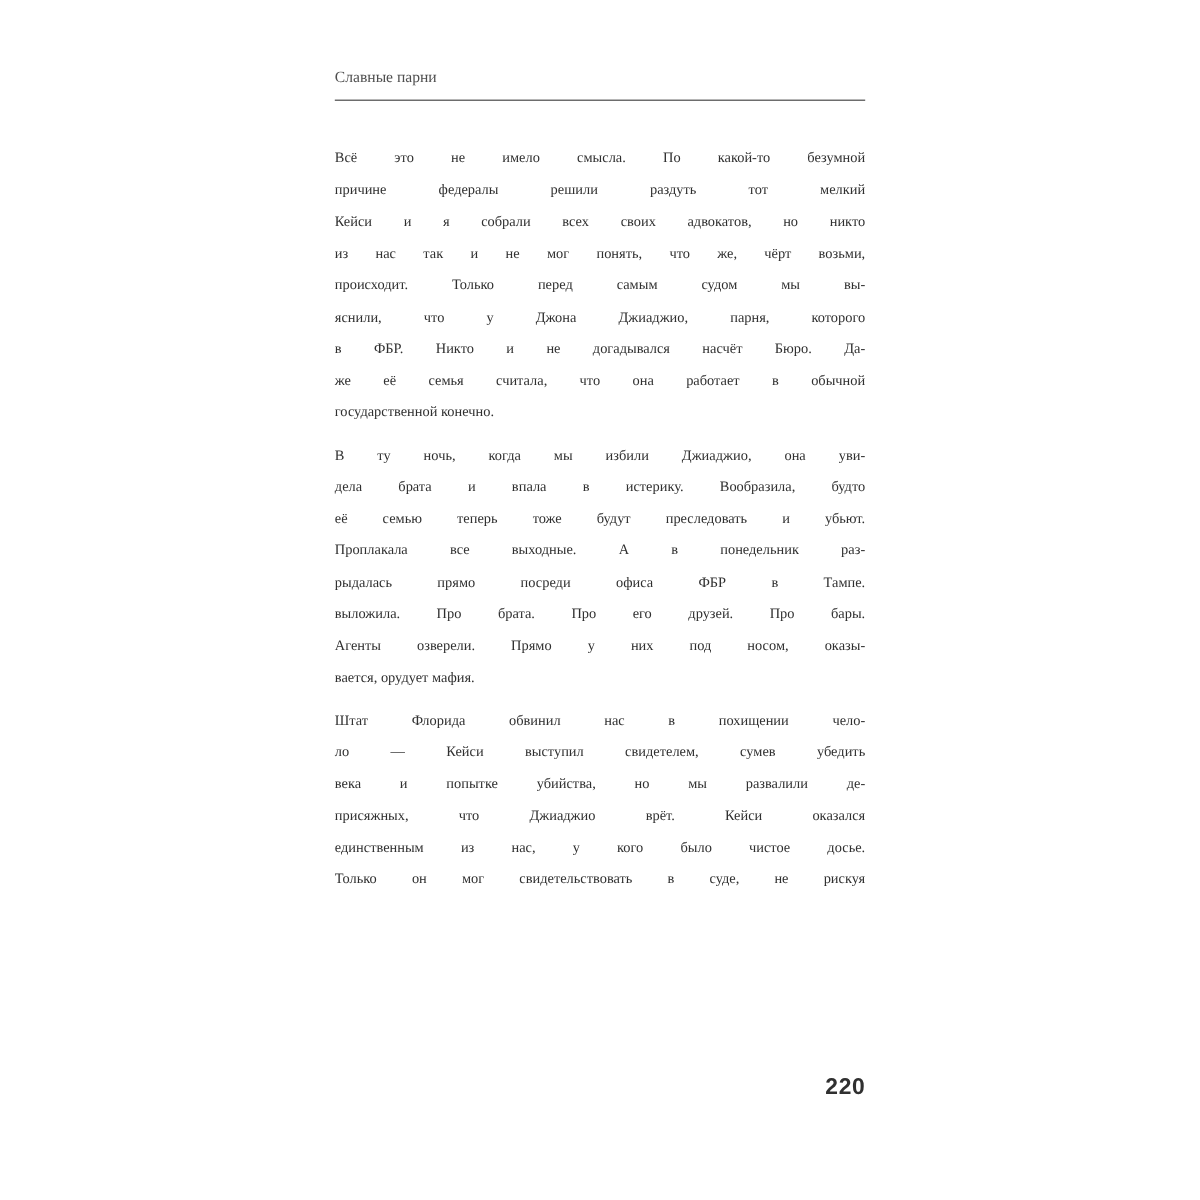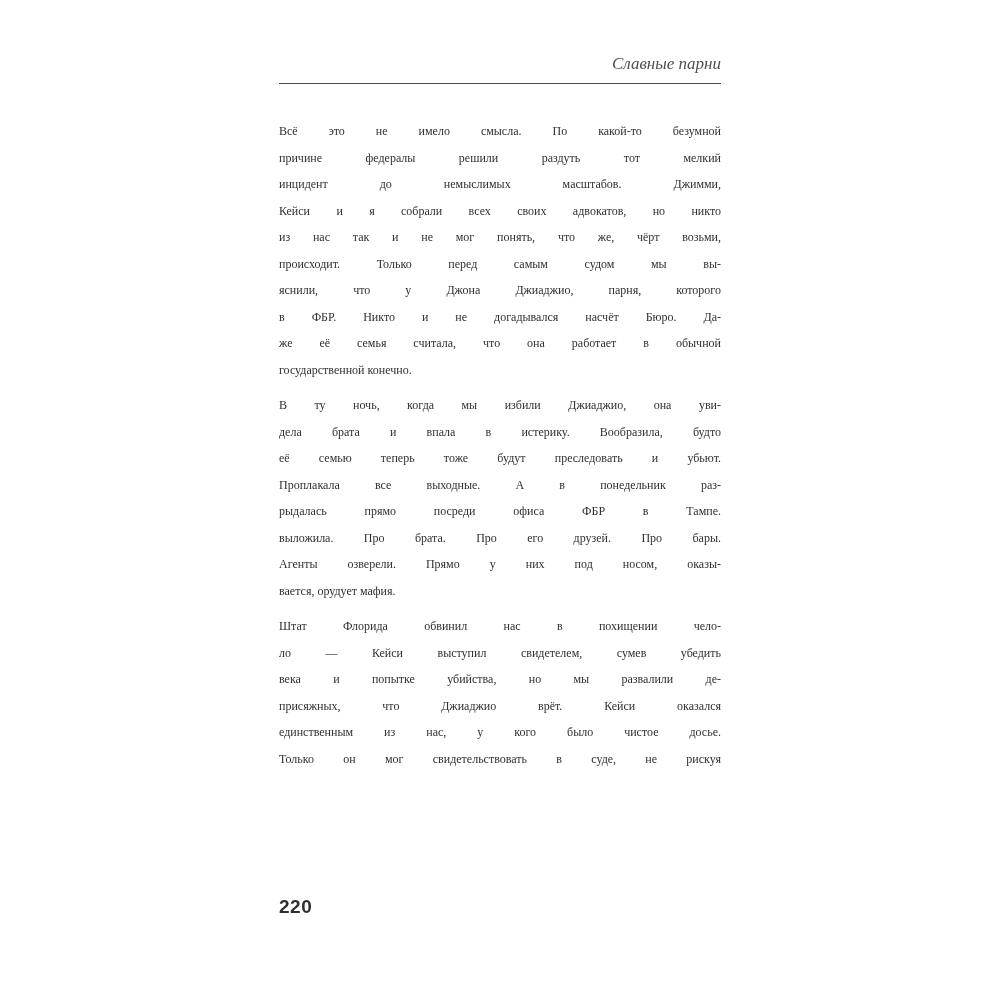--- a/index.html
+++ b/index.html
@@ -13,23 +13,22 @@
     height: 1000px;
     background: var(--bg, #ffffff);
     overflow: hidden;
     font-family: "Liberation Serif", "DejaVu Serif", serif;
   }
   .running-head {
     position: absolute;
     top: 52px;
     left: 279px;
     width: 442px;
-    text-align: right;
-    font-style: italic;
-    font-size: 17px;
+    text-align: left;
+    font-size: 13px;
     line-height: 24px;
     color: var(--header-text, #4f4f4f);
   }
   .header-rule {
     position: absolute;
     top: 83px;
     left: 279px;
     width: 442px;
     border-top: 1px solid var(--rule, #4a4a4a);
   }
@@ -53,39 +52,38 @@
     overflow: visible;
   }
   .line.last {
     text-align-last: left;
   }
   .page-number {
     position: absolute;
     top: 896px;
     left: 279px;
     width: 442px;
-    text-align: left;
+    text-align: right;
     font-family: "Liberation Sans", "DejaVu Sans", sans-serif;
     font-weight: 700;
     font-size: 19px;
     letter-spacing: 0.5px;
     color: var(--text, #303030);
   }
 </style>
 </head>
 <body>
 
 <div class="page" style="--bg: #ffffff; --text: #303030; --header-text: #4f4f4f; --rule: #4a4a4a;">
   <div class="running-head">Славные парни</div>
   <div class="header-rule"></div>
   <div class="body-text">
       <div class="para">
         <div class="line">Всё это не имело смысла. По какой-то безумной</div>
         <div class="line">причине федералы решили раздуть тот мелкий</div>
-        <div class="line">инцидент до немыслимых масштабов. Джимми,</div>
         <div class="line">Кейси и я собрали всех своих адвокатов, но никто</div>
         <div class="line">из нас так и не мог понять, что же, чёрт возьми,</div>
         <div class="line">происходит. Только перед самым судом мы вы-</div>
         <div class="line">яснили, что у Джона Джиаджио, парня, которого</div>
         <div class="line">в ФБР. Никто и не догадывался насчёт Бюро. Да-</div>
         <div class="line">же её семья считала, что она работает в обычной</div>
         <div class="line last">государственной конечно.</div>
       </div>
       <div class="para">
         <div class="line">В ту ночь, когда мы избили Джиаджио, она уви-</div>

